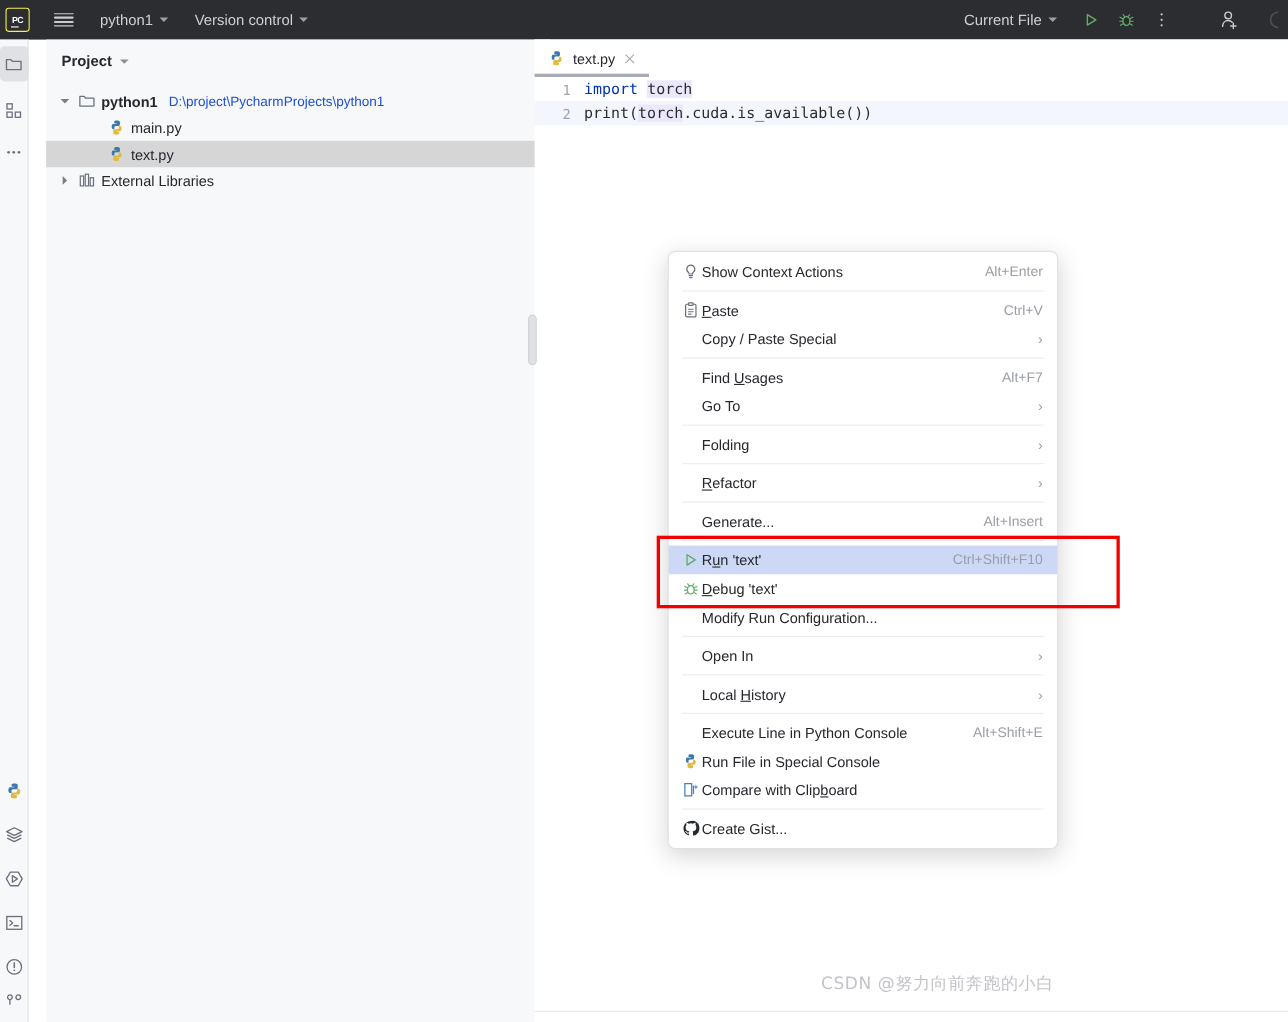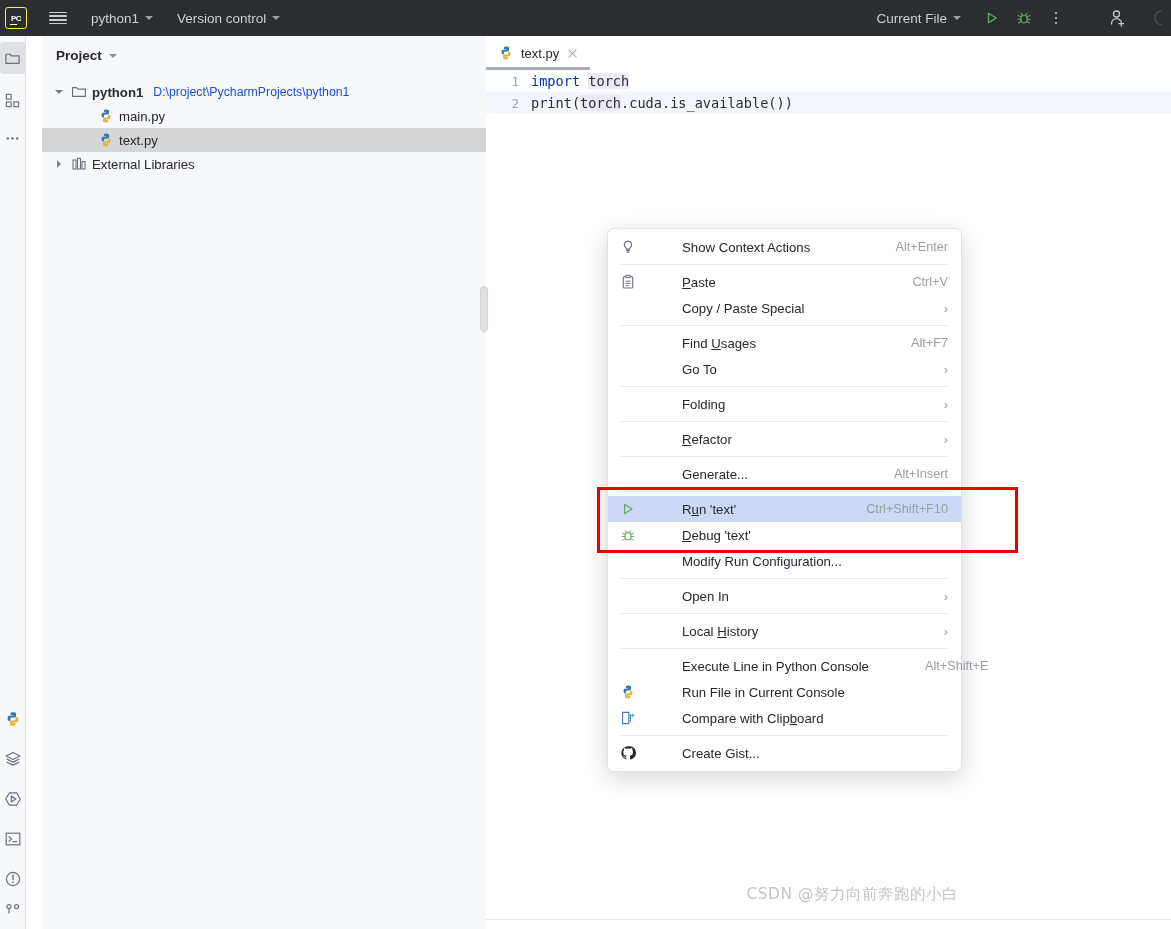--- a/index.html
+++ b/index.html
@@ -137,21 +137,21 @@
   }
 
   
   .ctxmenu {
     position: absolute; left: 607px; top: 228px; width: 355px;
     background: #ffffff; border: 1px solid #dfe1e5; border-radius: 7px;
     box-shadow: 0 6px 22px rgba(0,0,0,.17); padding: 5px 0; z-index: 30;
   }
   .mi {
     height: 26px; display: flex; align-items: center; padding: 0 13px 0 12px;
-    font-size: 13.2px; color: #27282e; cursor: pointer; position: relative; gap: 44px;
+    font-size: 13.2px; color: #27282e; cursor: pointer; position: relative;
   }
   .mi.sel { background: #ccd8f5; justify-content: space-between; }
   .mi-ico { width: 18px; flex: 0 0 18px; display: flex; align-items: center; }
   .mi-label { flex: 1; white-space: nowrap; }
   .mi-label u { text-decoration: underline; }
   .mi-acc { color: #9a9ea6; font-size: 12.7px; margin-left: 12px; }
   .mi-arrow {
     color: #9a9ea6; font-size: 13px; margin-left: 12px; line-height: 1;
   }
   .msep { height: 1px; background: #ebecef; margin: 4px 12px; }
@@ -467,21 +467,21 @@
         <span class="mi-label">Execute Line in Python Console</span>
         <span class="mi-acc">Alt+Shift+E</span>
       </div>
       <div class="mi">
         <span class="mi-ico">
           <svg viewBox="0 0 16 16" class="ico">
             <path d="M8 1.6 c-2.3 0-2.1 1-2.1 1v1.7h2.2v.45H5.1S3.5 4.6 3.5 7c0 2.5 1.4 2.4 1.4 2.4h1.05V7.9s-.1-1.45 1.4-1.45h2.3s1.35 0 1.35-1.35V2.8S11.1 1.6 8 1.6z" fill="#3c78aa"></path>
             <path d="M8 14.4 c2.3 0 2.1-1 2.1-1v-1.7H7.9v-.45h2.99s1.6.16 1.6-2.25c0-2.5-1.4-2.4-1.4-2.4H10.04V8.1s.1 1.45-1.4 1.45h-2.3s-1.35 0-1.35 1.35v2.3S4.9 14.4 8 14.4z" fill="#e3b93c"></path>
           </svg>
         </span>
-        <span class="mi-label">Run File in Current Console</span>
+        <span class="mi-label">Run File in Special Console</span>
       </div>
       <div class="mi">
         <span class="mi-ico">
           <svg viewBox="0 0 16 16" class="ico">
             <path d="M2.6 2.4 h6.2 v11.2 H2.6 Z" fill="none" stroke="#4a7fb5" stroke-width="1.15"></path>
             <path d="M10.4 4.2 v7.6" stroke="#4a7fb5" stroke-width="1.15"></path>
             <path d="M12.6 3.1 l.7 1.6 1.6.7 -1.6.7 -.7 1.6 -.7-1.6 -1.6-.7 1.6-.7z" fill="#4a9ad8"></path>
           </svg>
         </span>
         <span class="mi-label">Compare with Clip<u>b</u>oard</span>

